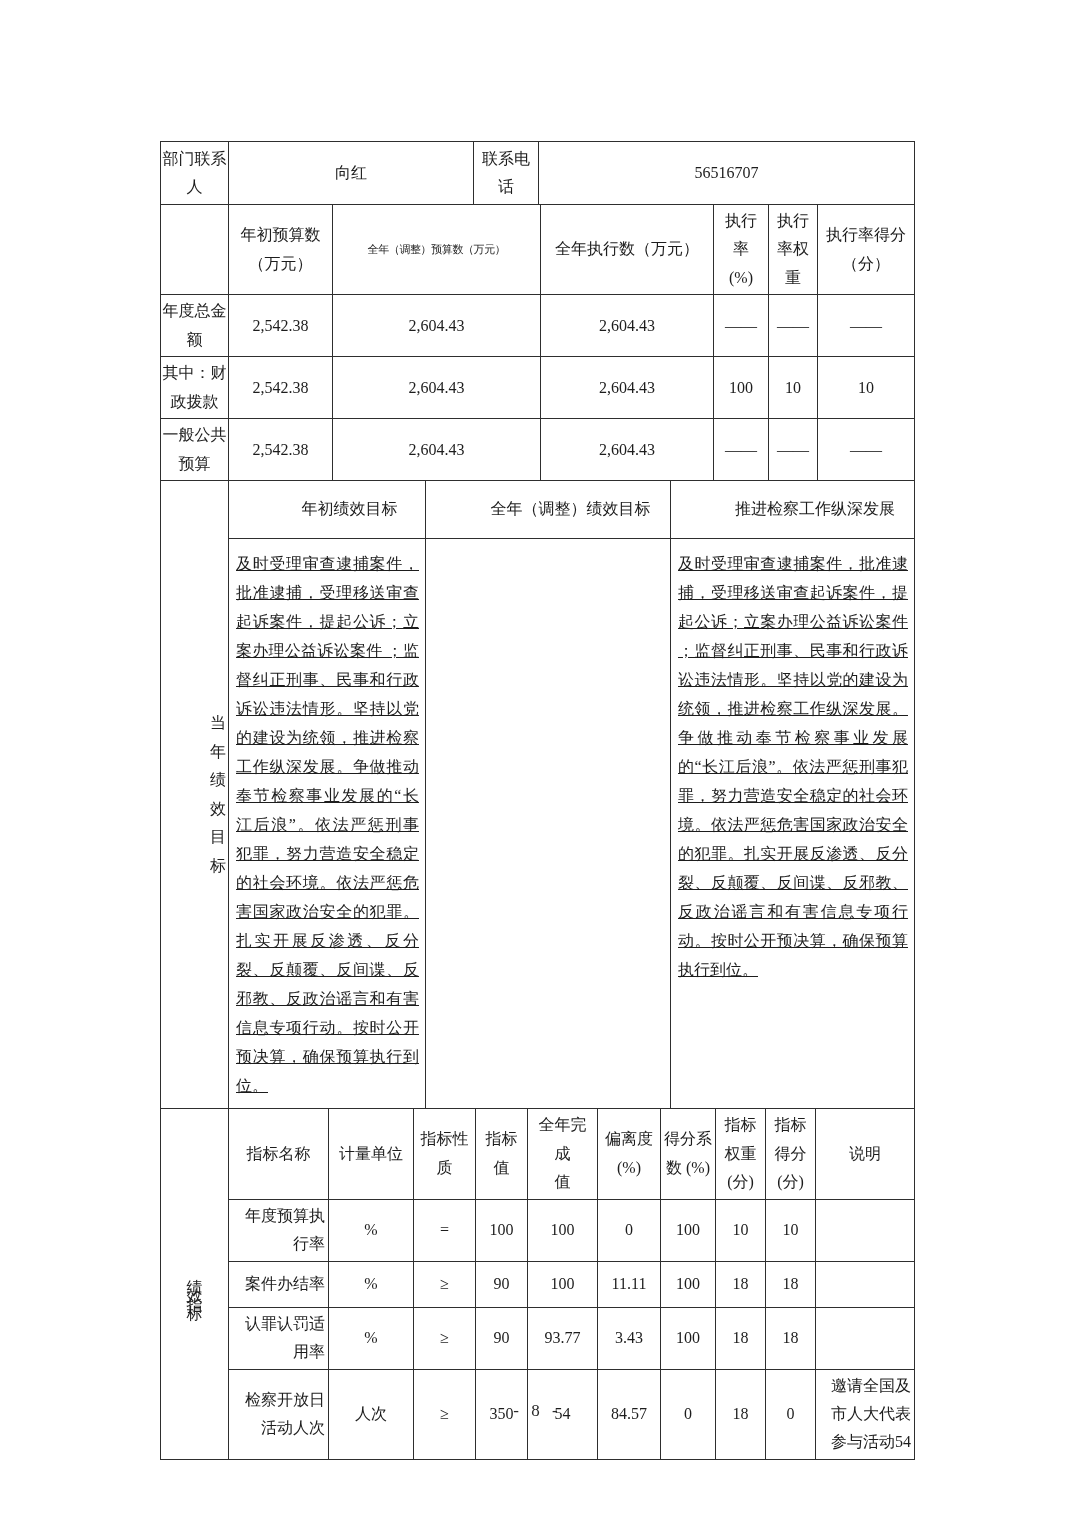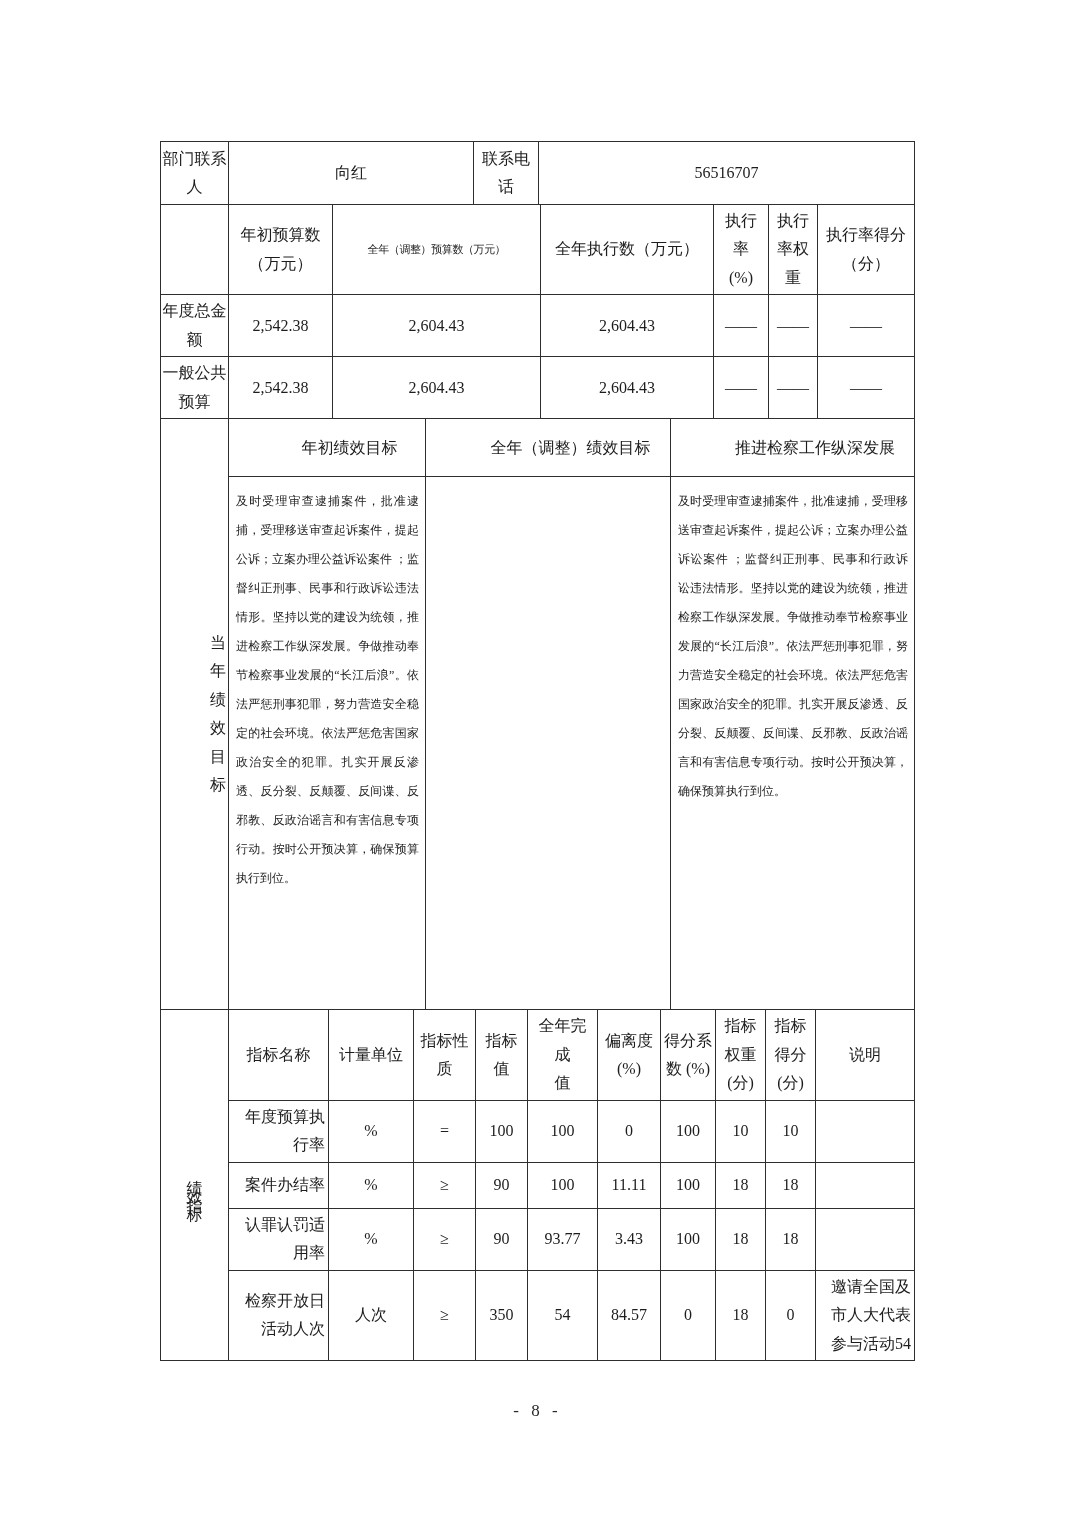--- a/index.html
+++ b/index.html
@@ -19,21 +19,21 @@
     padding:2px 3px;
     overflow:hidden;
     background:#fff;
   }
   td.labelcol { padding:2px 1px; }
   td.pre { white-space:pre-line; }
   td.tight { font-size:11px; letter-spacing:-0.4px; white-space:nowrap; }
   td.goaltext {
     text-align:justify; vertical-align:top;
     padding:10px 6px 8px 7px;
-    font-size:12px; line-height:29px;
+    font-size:16px; line-height:29px;text-decoration:underline;
   }
   td.leftcell { text-align:right; padding-left:5px; padding-right:3px; }
   .vert {
     writing-mode:vertical-rl; text-orientation:upright;
     letter-spacing:9px; margin:0 auto; line-height:1;
     font-size:16px;
   }
   tr.h-contact  td { height:63px; }
   tr.h-bheader  td { height:90px; }
   tr.h-brow     td { height:58px; }
@@ -99,20 +99,29 @@
 （分）</td>
     </tr>
     <tr class="h-brow">
       <td class="labelcol">年度总金额</td>
       <td>2,542.38</td>
       <td>2,604.43</td>
       <td>2,604.43</td>
       <td>——</td>
       <td>——</td>
       <td>——</td>
+    </tr>
+    <tr class="h-brow">
+      <td class="labelcol">其中：财政拨款</td>
+      <td>2,542.38</td>
+      <td>2,604.43</td>
+      <td>2,604.43</td>
+      <td>100</td>
+      <td>10</td>
+      <td>10</td>
     </tr>
     <tr class="h-brow">
       <td class="labelcol">一般公共预算</td>
       <td>2,542.38</td>
       <td>2,604.43</td>
       <td>2,604.43</td>
       <td>——</td>
       <td>——</td>
       <td>——</td>
     </tr>

